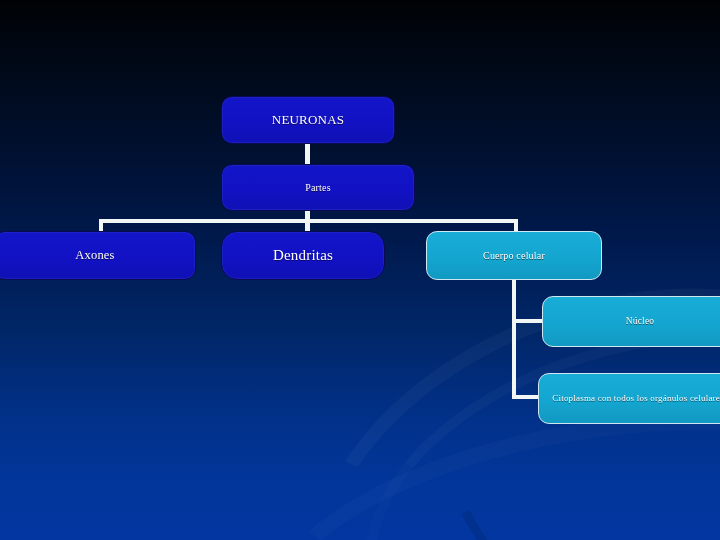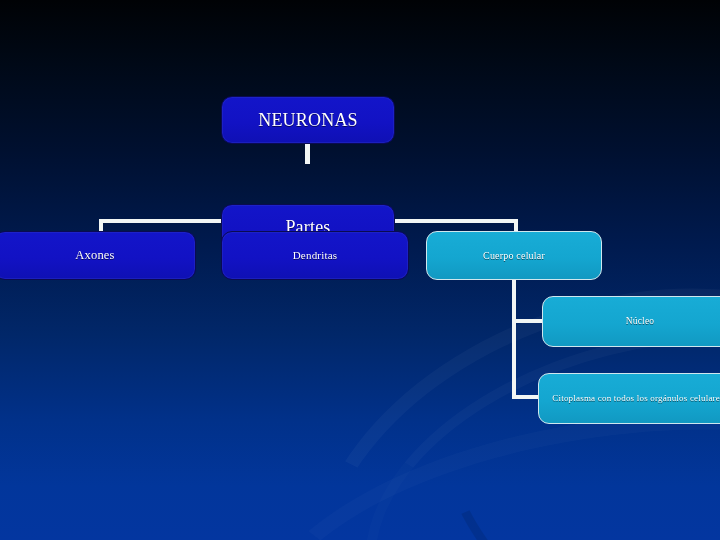--- a/index.html
+++ b/index.html
@@ -100,24 +100,24 @@
     background: linear-gradient(to bottom, #1315C9 0%, #1212C4 55%, #0F10B4 100%);
     border: 1.5px solid #0A0A52;
     box-shadow: inset 0 0 0 1px rgba(40,50,200,0.45);
   }
   .node.cyan {
     background: linear-gradient(to bottom, #18ACD6 0%, #14A6D0 55%, #1199C2 100%);
     border: 1.5px solid #CFE7EE;
     font-family: Liberation Serif, serif;
   }
 
-  #n-neuronas { left: 221px; top: 96px;  width: 174px; height: 48px; font-size: 18px; }
-  #n-partes   { left: 221px; top: 164px; width: 174px; height: 47px; font-size: 18px; margin-top: 40px; }
+  #n-neuronas { left: 221px; top: 96px;  width: 174px; height: 48px; font-size: 13px; }
+  #n-partes   { left: 221px; top: 164px; width: 194px; height: 47px; font-size: 10px; }
   #n-axones   { left: -6px;  top: 231px; width: 202px; height: 49px; font-size: 12.5px; }
-  #n-dendritas{ left: 221px; top: 231px; width: 188px; height: 49px; font-size: 11px; }
+  #n-dendritas{ left: 221px; top: 231px; width: 164px; height: 49px; font-size: 15px; border-radius: 16px; }
   #n-cuerpo   { left: 426px; top: 231px; width: 176px; height: 49px; font-size: 10px; }
   #n-nucleo   { left: 542px; top: 296px; width: 196px; height: 51px; font-size: 9.5px; }
   #n-cito     { left: 538px; top: 373px; width: 200px; height: 51px; font-size: 9px; }
 </style>
 </head>
 <body>
 
 <div id="slide">
 
   <div class="swirl swirl-a"></div>

